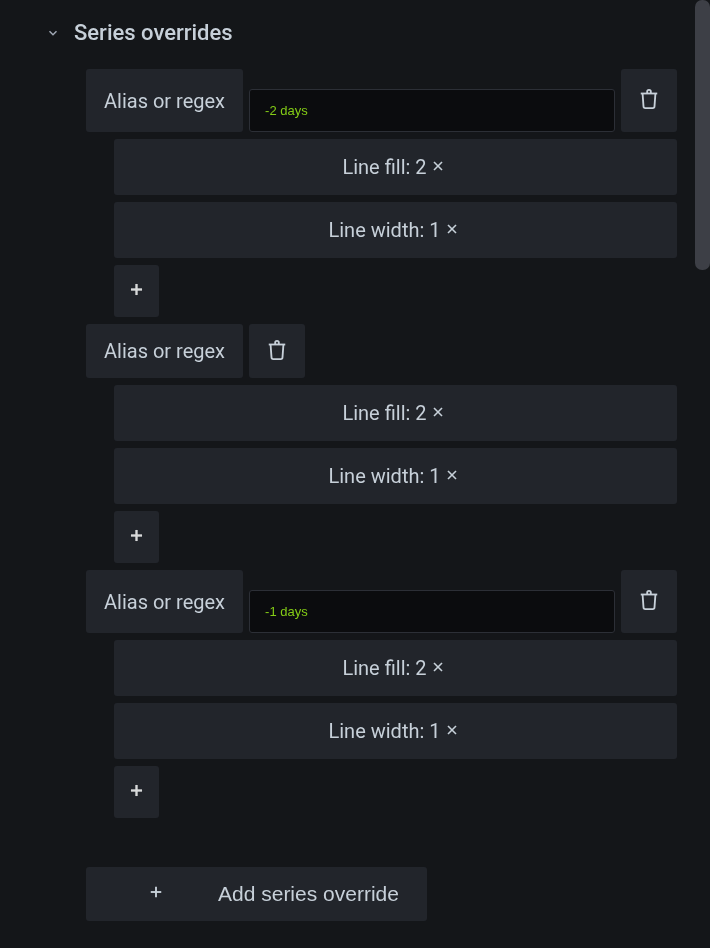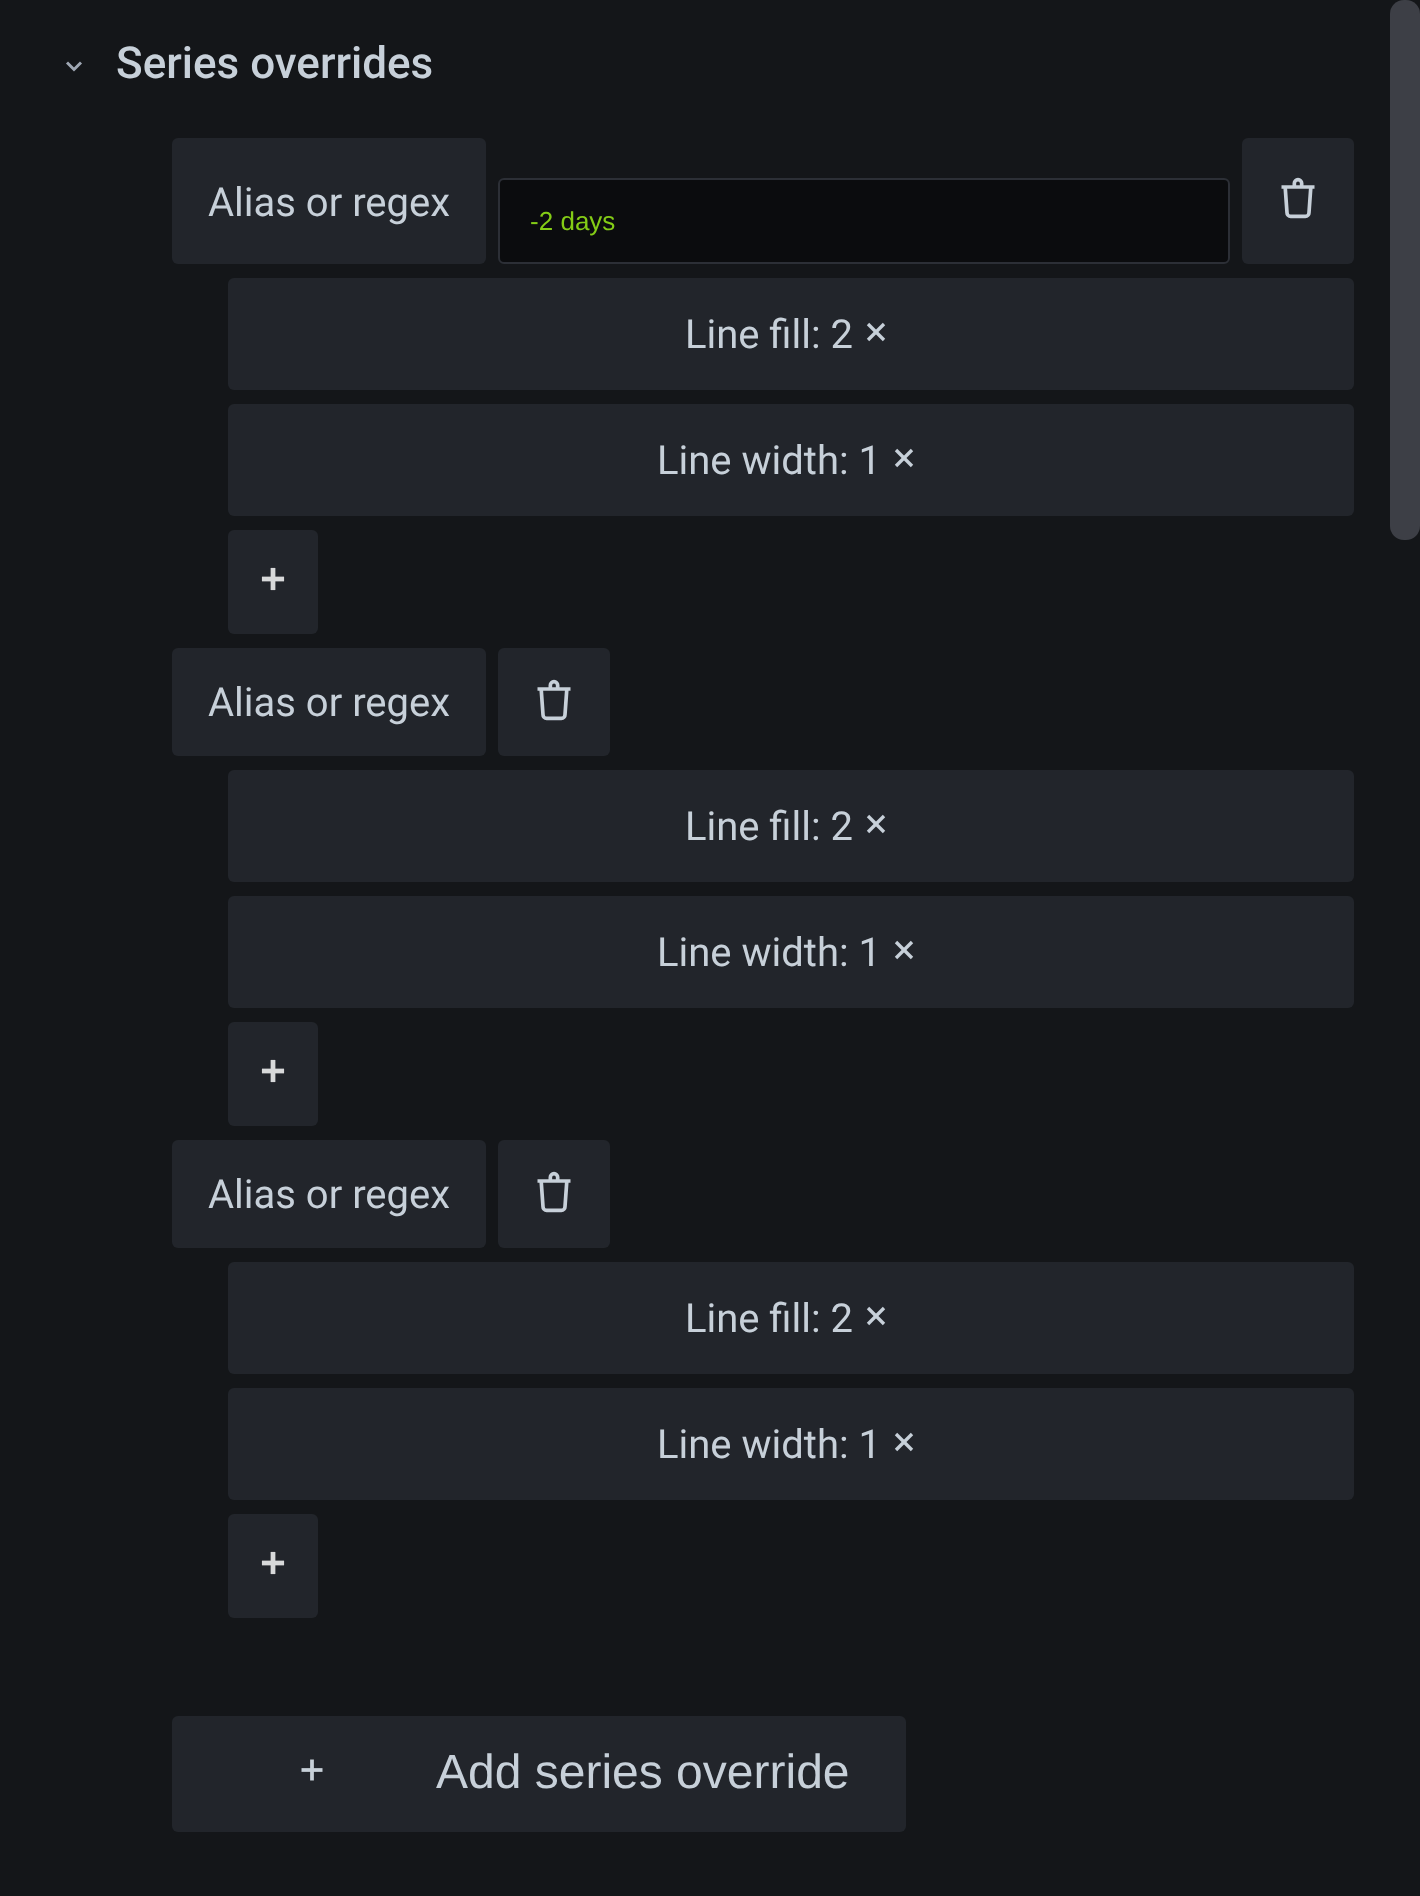--- a/index.html
+++ b/index.html
@@ -17,21 +17,21 @@
       position: relative;
     }
     .panel {
       padding: 20px 0 30px 0;
       width: 695px;
     }
     .section-header {
       display: flex;
       align-items: center;
       gap: 12px;
-      padding: 0 0 24px 28px;
+      padding: 0 0 24px 44px;
       cursor: pointer;
     }
     .chevron-icon {
       width: 18px;
       height: 18px;
       display: flex;
       align-items: center;
       justify-content: center;
     }
     .chevron-icon svg {
@@ -160,21 +160,21 @@
       margin-top: 42px;
     }
     .add-override-button svg {
       width: 18px;
       height: 18px;
       stroke: #c7d0d9;
       stroke-width: 2.5;
       fill: none;
     }
     .add-override-button span {
-      font-size: 24px;
+      font-size: 21px;
       color: #c7d0d9;
       margin-left: 39px;
     }
     .scrollbar-track {
       position: absolute;
       right: 0;
       top: 0;
       width: 15px;
       height: 270px;
       background: #3d3f46;
@@ -290,20 +290,21 @@
               </svg>
           </span>
         </button>
       </div>
     </div>
 
     
     <div class="override-block">
       <div class="override-header">
         <div class="alias-label">Alias or regex</div>
+        <input class="alias-input" type="text" value="-1 days" style="">
         <button class="trash-button">
           <span>
             <svg viewBox="0 0 24 24">
                 <polyline points="3 6 5 6 21 6"></polyline>
                 <path d="M19 6l-1 14a2 2 0 0 1-2 2H8a2 2 0 0 1-2-2L5 6"></path>
                 <path d="M10 6V4a2 2 0 0 1 2-2h0a2 2 0 0 1 2 2v2"></path>
               </svg>
           </span>
         </button>
       </div>

